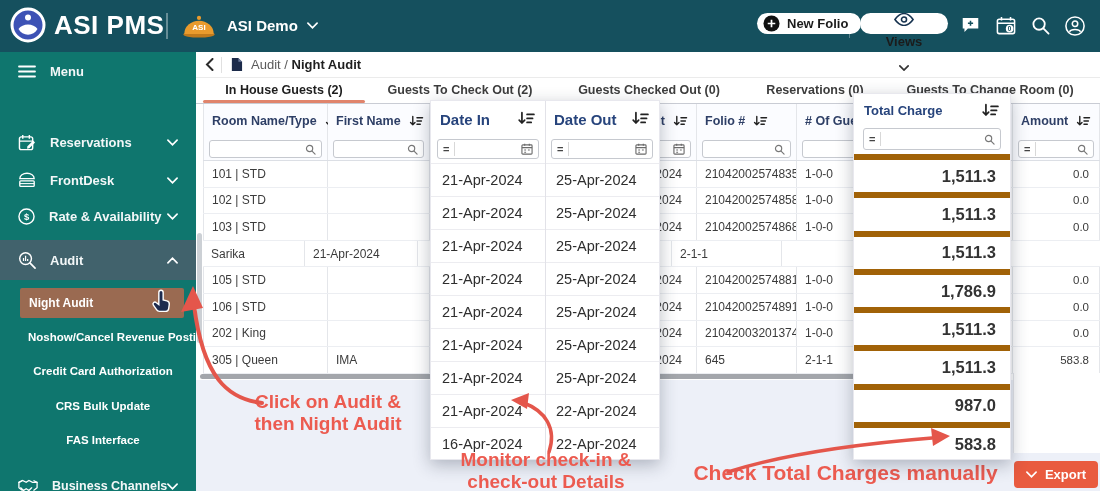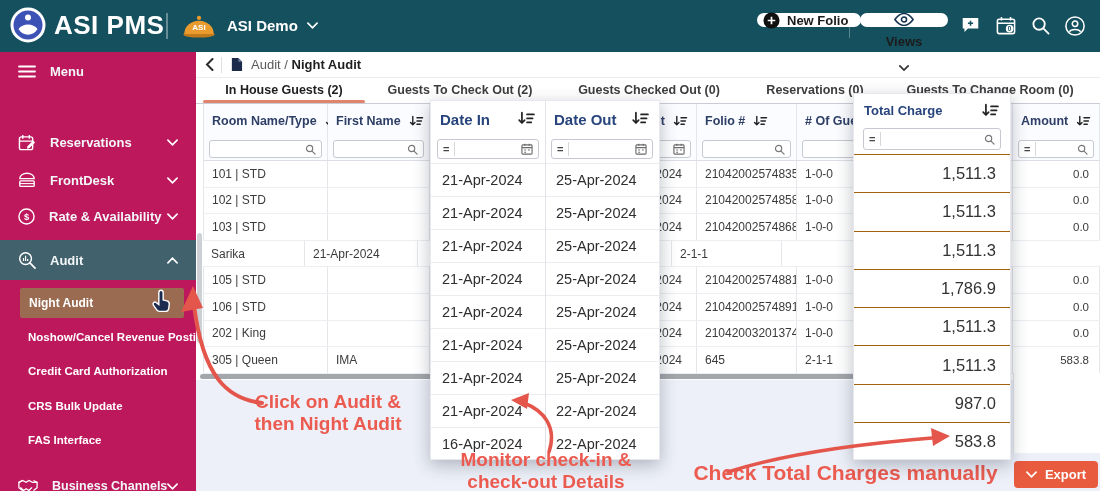--- a/index.html
+++ b/index.html
@@ -5,29 +5,29 @@
   * { margin:0; padding:0; box-sizing:border-box; }
   body { background:#d8dce4; font-family:"Liberation Sans", sans-serif; }
   .stage { position:relative; width:1100px; height:491px; overflow:hidden; background:#edf0f8; }
 
   
   .topbar { position:absolute; left:0; top:0; width:1100px; height:52px; background:#15505e; z-index:3; }
   .logo-wrap { position:absolute; left:10px; top:7px; display:flex; align-items:center; gap:8px; }
   .app-name { color:#fff; font-size:26px; font-weight:bold; letter-spacing:.5px; }
   .tb-div1 { position:absolute; left:166px; top:13px; width:2px; height:26px; background:rgba(255,255,255,.35); }
   .property { position:absolute; left:180px; top:10px; display:flex; align-items:center; gap:9px; color:#fff; font-weight:bold; font-size:15px; cursor:pointer; }
-  .pill { position:absolute; top:13px; height:14px; border-radius:14px; background:#fff; display:flex; align-items:center; font-size:13px; font-weight:bold; color:#1b1b1b; }
+  .pill { position:absolute; top:13px; height:21px; border-radius:14px; background:#fff; display:flex; align-items:center; font-size:13px; font-weight:bold; color:#1b1b1b; }
   .btn-newfolio { left:757px; gap:7px; padding:0 13px 0 6px; }
   .btn-views { left:860px; gap:8px; padding:0 10px; width:88px;flex-direction:column; }
   .views-div { width:1px; height:16px; background:#c9c9c9; margin-left:2px; }
   .tb-div2 { position:absolute; left:849px; top:14px; width:1px; height:24px; background:rgba(255,255,255,.3); }
   .tb-icon { position:absolute; top:16px; cursor:pointer; }
 
   
-  .sidebar { position:absolute; left:0; top:52px; width:196px; height:439px; background:#be185d; overflow:hidden; z-index:3; }
+  .sidebar { position:absolute; left:0; top:52px; width:196px; height:439px; background:#0f766e; overflow:hidden; z-index:3;text-align:center; }
   .side-item { position:absolute; left:0; width:196px; height:36px; display:flex; align-items:center; gap:14px; padding-left:18px; color:#f3f7f8; font-size:13px; font-weight:600; cursor:pointer; }
   .side-item .chev { position:absolute; right:18px; }
   .audit-row { background:#41626c; height:40px; }
   .sub-item { position:absolute; left:28px; width:150px; color:#fff; font-size:11.5px; font-weight:600; white-space:nowrap; cursor:pointer; }
   .night-audit { left:20px; width:164px; height:30px; background:#9a6a51; border-radius:2px; display:flex; align-items:center; padding-left:9px; font-size:12px; }
   .hand-cursor { position:absolute; left:148px; top:236px; z-index:4; }
 
   
   .crumbbar { position:absolute; left:196px; top:52px; width:904px; height:26px; background:#fff; border-bottom:1px solid #ebebeb; display:flex; align-items:center; z-index:1; }
   .back-btn { margin-left:5px; width:16px; display:flex; justify-content:center; cursor:pointer; }
@@ -74,21 +74,21 @@
   .dp-filter { display:flex; height:26px; }
   .dp-fc { width:114px; padding:2px 6px; }
   .dp-fc .fbox { height:20px; }
   .dp-divider { position:absolute; left:114px; top:0; bottom:0; width:1px; background:#e2e2e8; }
   .dp-row { display:flex; height:33px; border-top:1px solid #ececf0; }
   .dp-cell { width:114px; display:flex; align-items:center; padding-left:11px; font-size:14.5px; color:#2e2e2e; }
   .charge-panel { position:absolute; left:853px; top:93px; width:158px; height:367px; background:#fff; border:1px solid #e8e8ee; box-shadow:0 5px 16px rgba(30,40,60,.30); z-index:10; }
   .cp-head { height:30px; display:flex; align-items:center; justify-content:space-between; padding:3px 10px 0 10px; font-size:13px; font-weight:bold; color:#27447c;text-align:center; }
   .cp-filter { height:30px; padding:4px 9px 2px 9px; }
   .cp-filter .fbox { height:22px; }
-  .cp-row { height:38.3px; display:flex; align-items:center; justify-content:flex-end; padding-right:14px; font-size:16.5px; color:#333; border-top:1px solid #a16207; }
+  .cp-row { height:38.3px; display:flex; align-items:center; justify-content:flex-end; padding-right:14px; font-size:16.5px; color:#333; border-top:6px solid #a16207;font-weight:bold; }
   .sort-lg svg { width:19px; height:16px; }
 
   
   .note { position:absolute; color:#ec5b50; font-weight:bold; text-align:center; z-index:6; line-height:22px; }
   .note-audit   { left:238px; top:391px; width:180px; font-size:19px; }
   .note-dates   { left:428px; top:449px; width:236px; font-size:19px; z-index:11; }
   .note-charges { left:688px; top:462px; width:315px; font-size:21px; }
   .arrows { position:absolute; left:0; top:0; width:1100px; height:491px; z-index:20; pointer-events:none; }
   .export-btn { position:absolute; left:1014px; top:461px; width:84px; height:27px; background:#e95b3f; border-radius:4px; display:flex; align-items:center; justify-content:center; gap:8px; color:#fff; font-size:13px; font-weight:bold; z-index:6; cursor:pointer; }
 </style>

